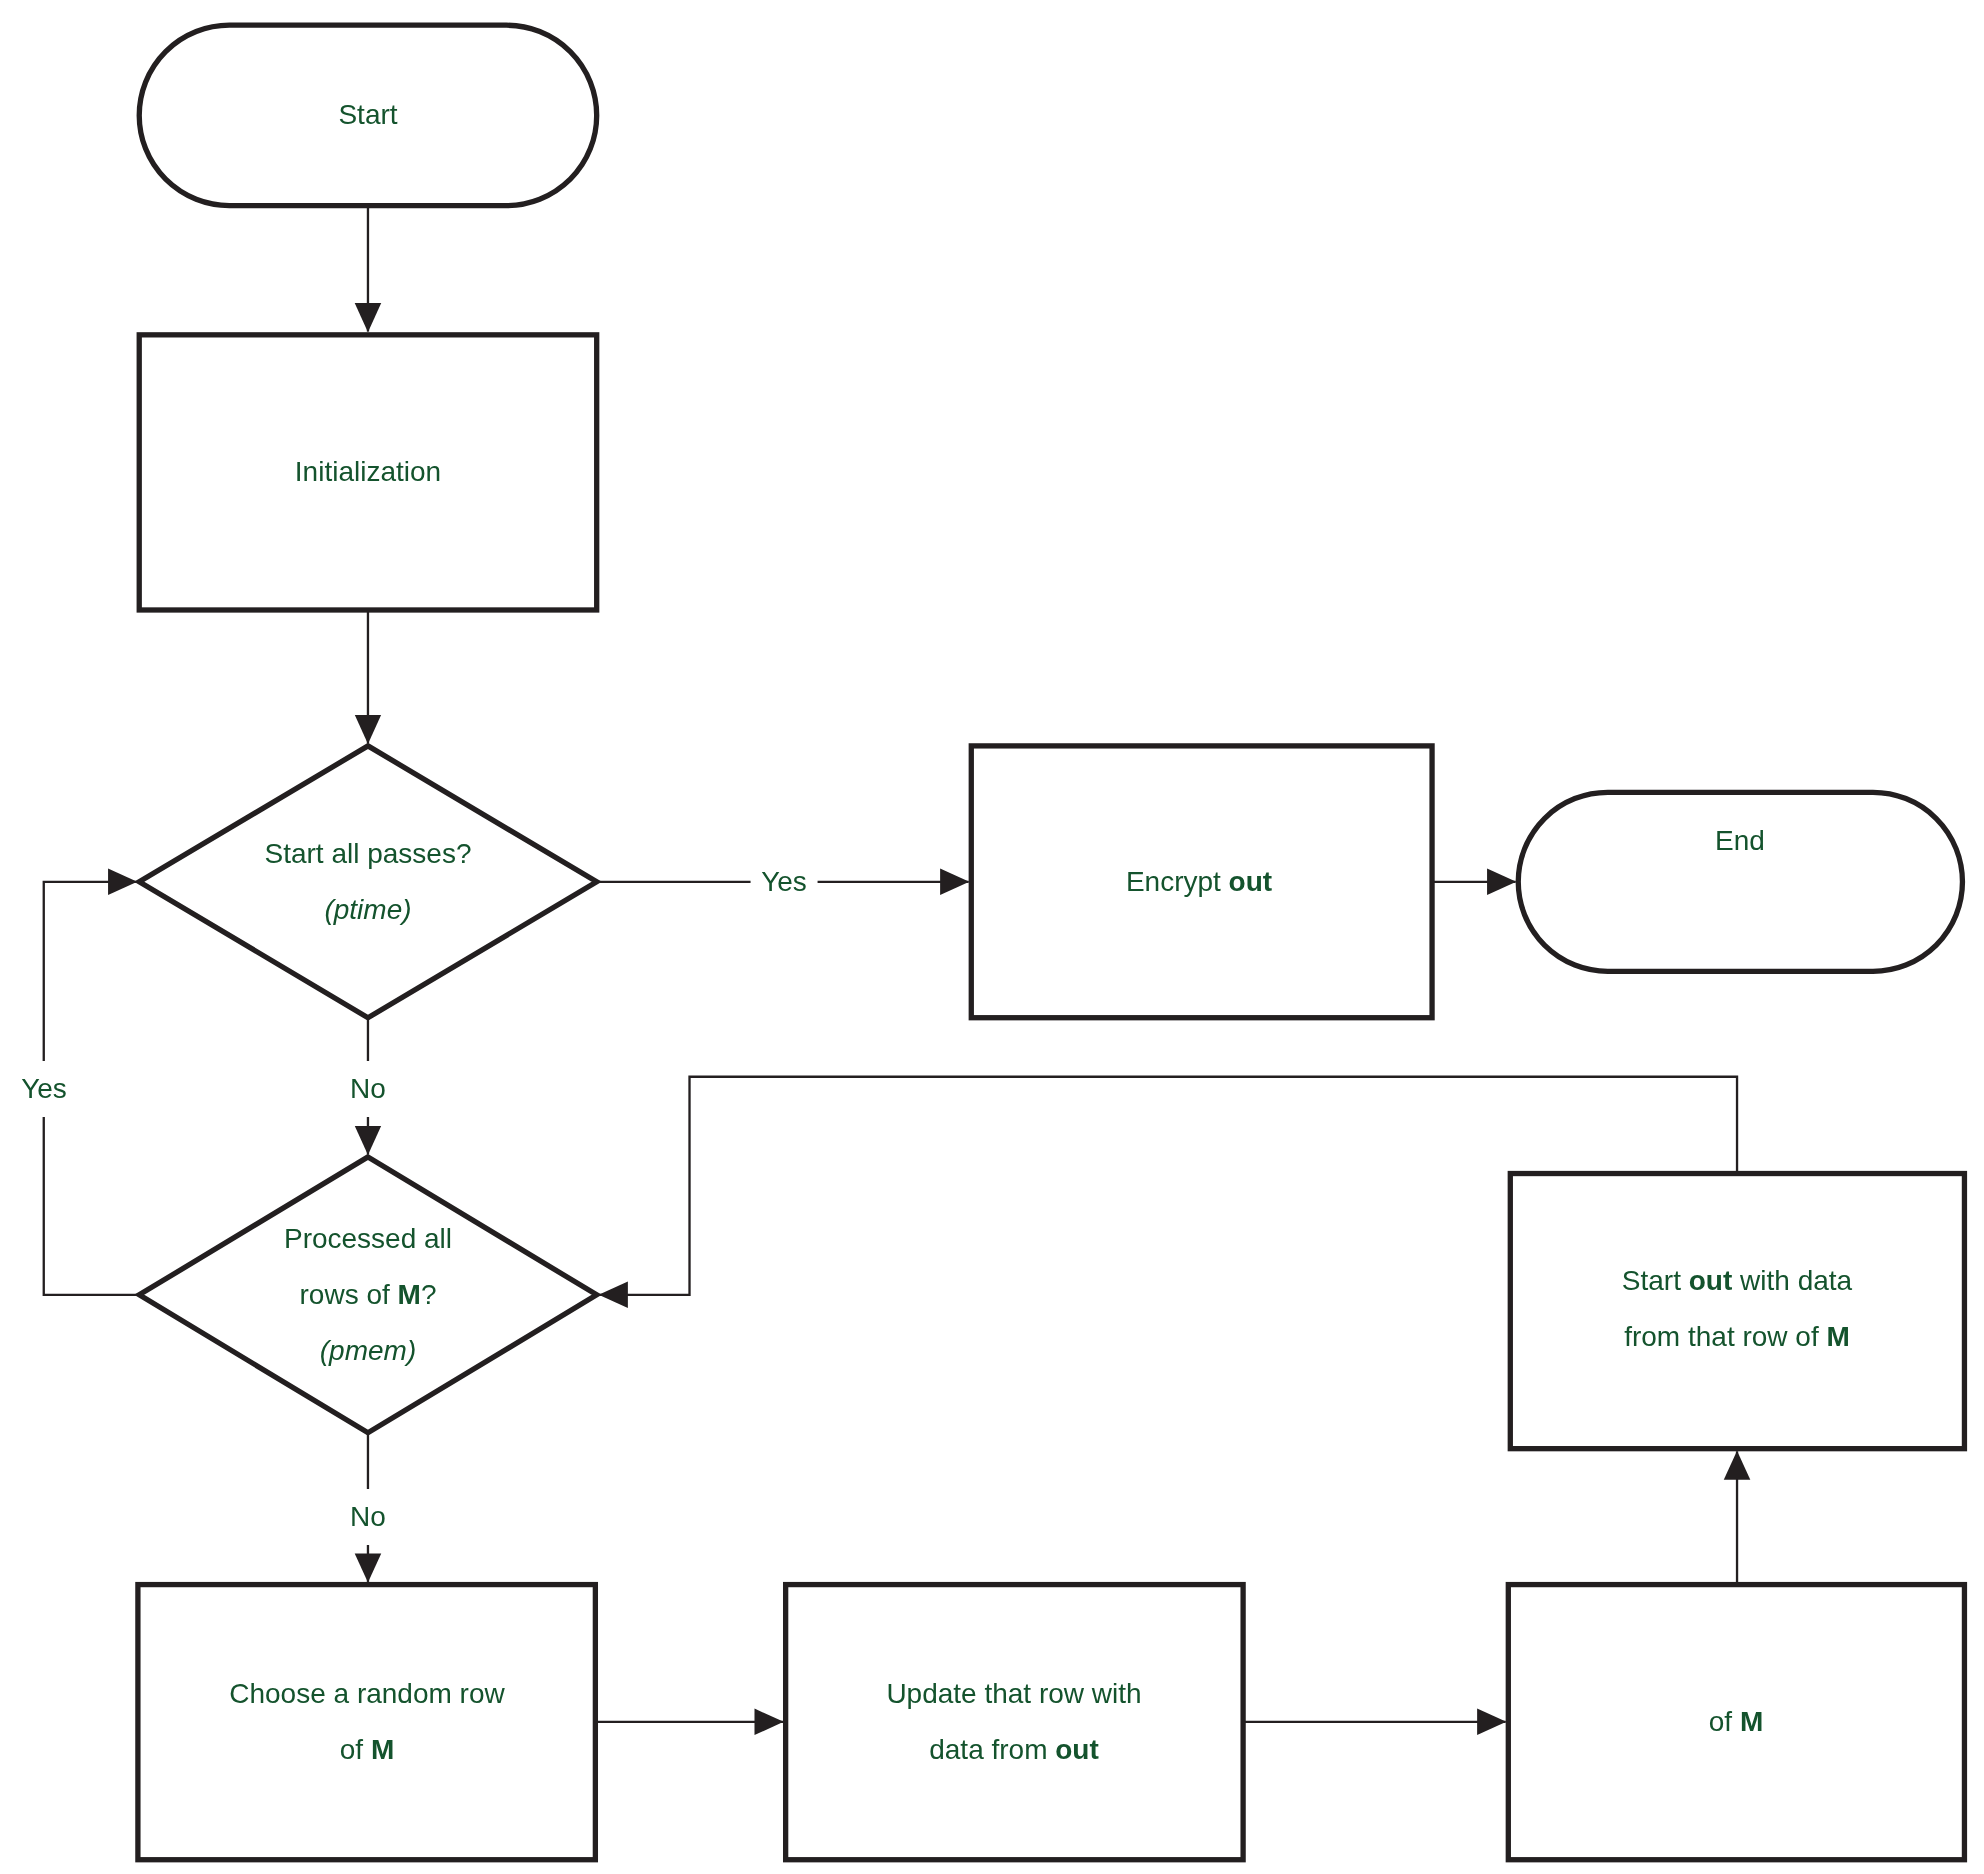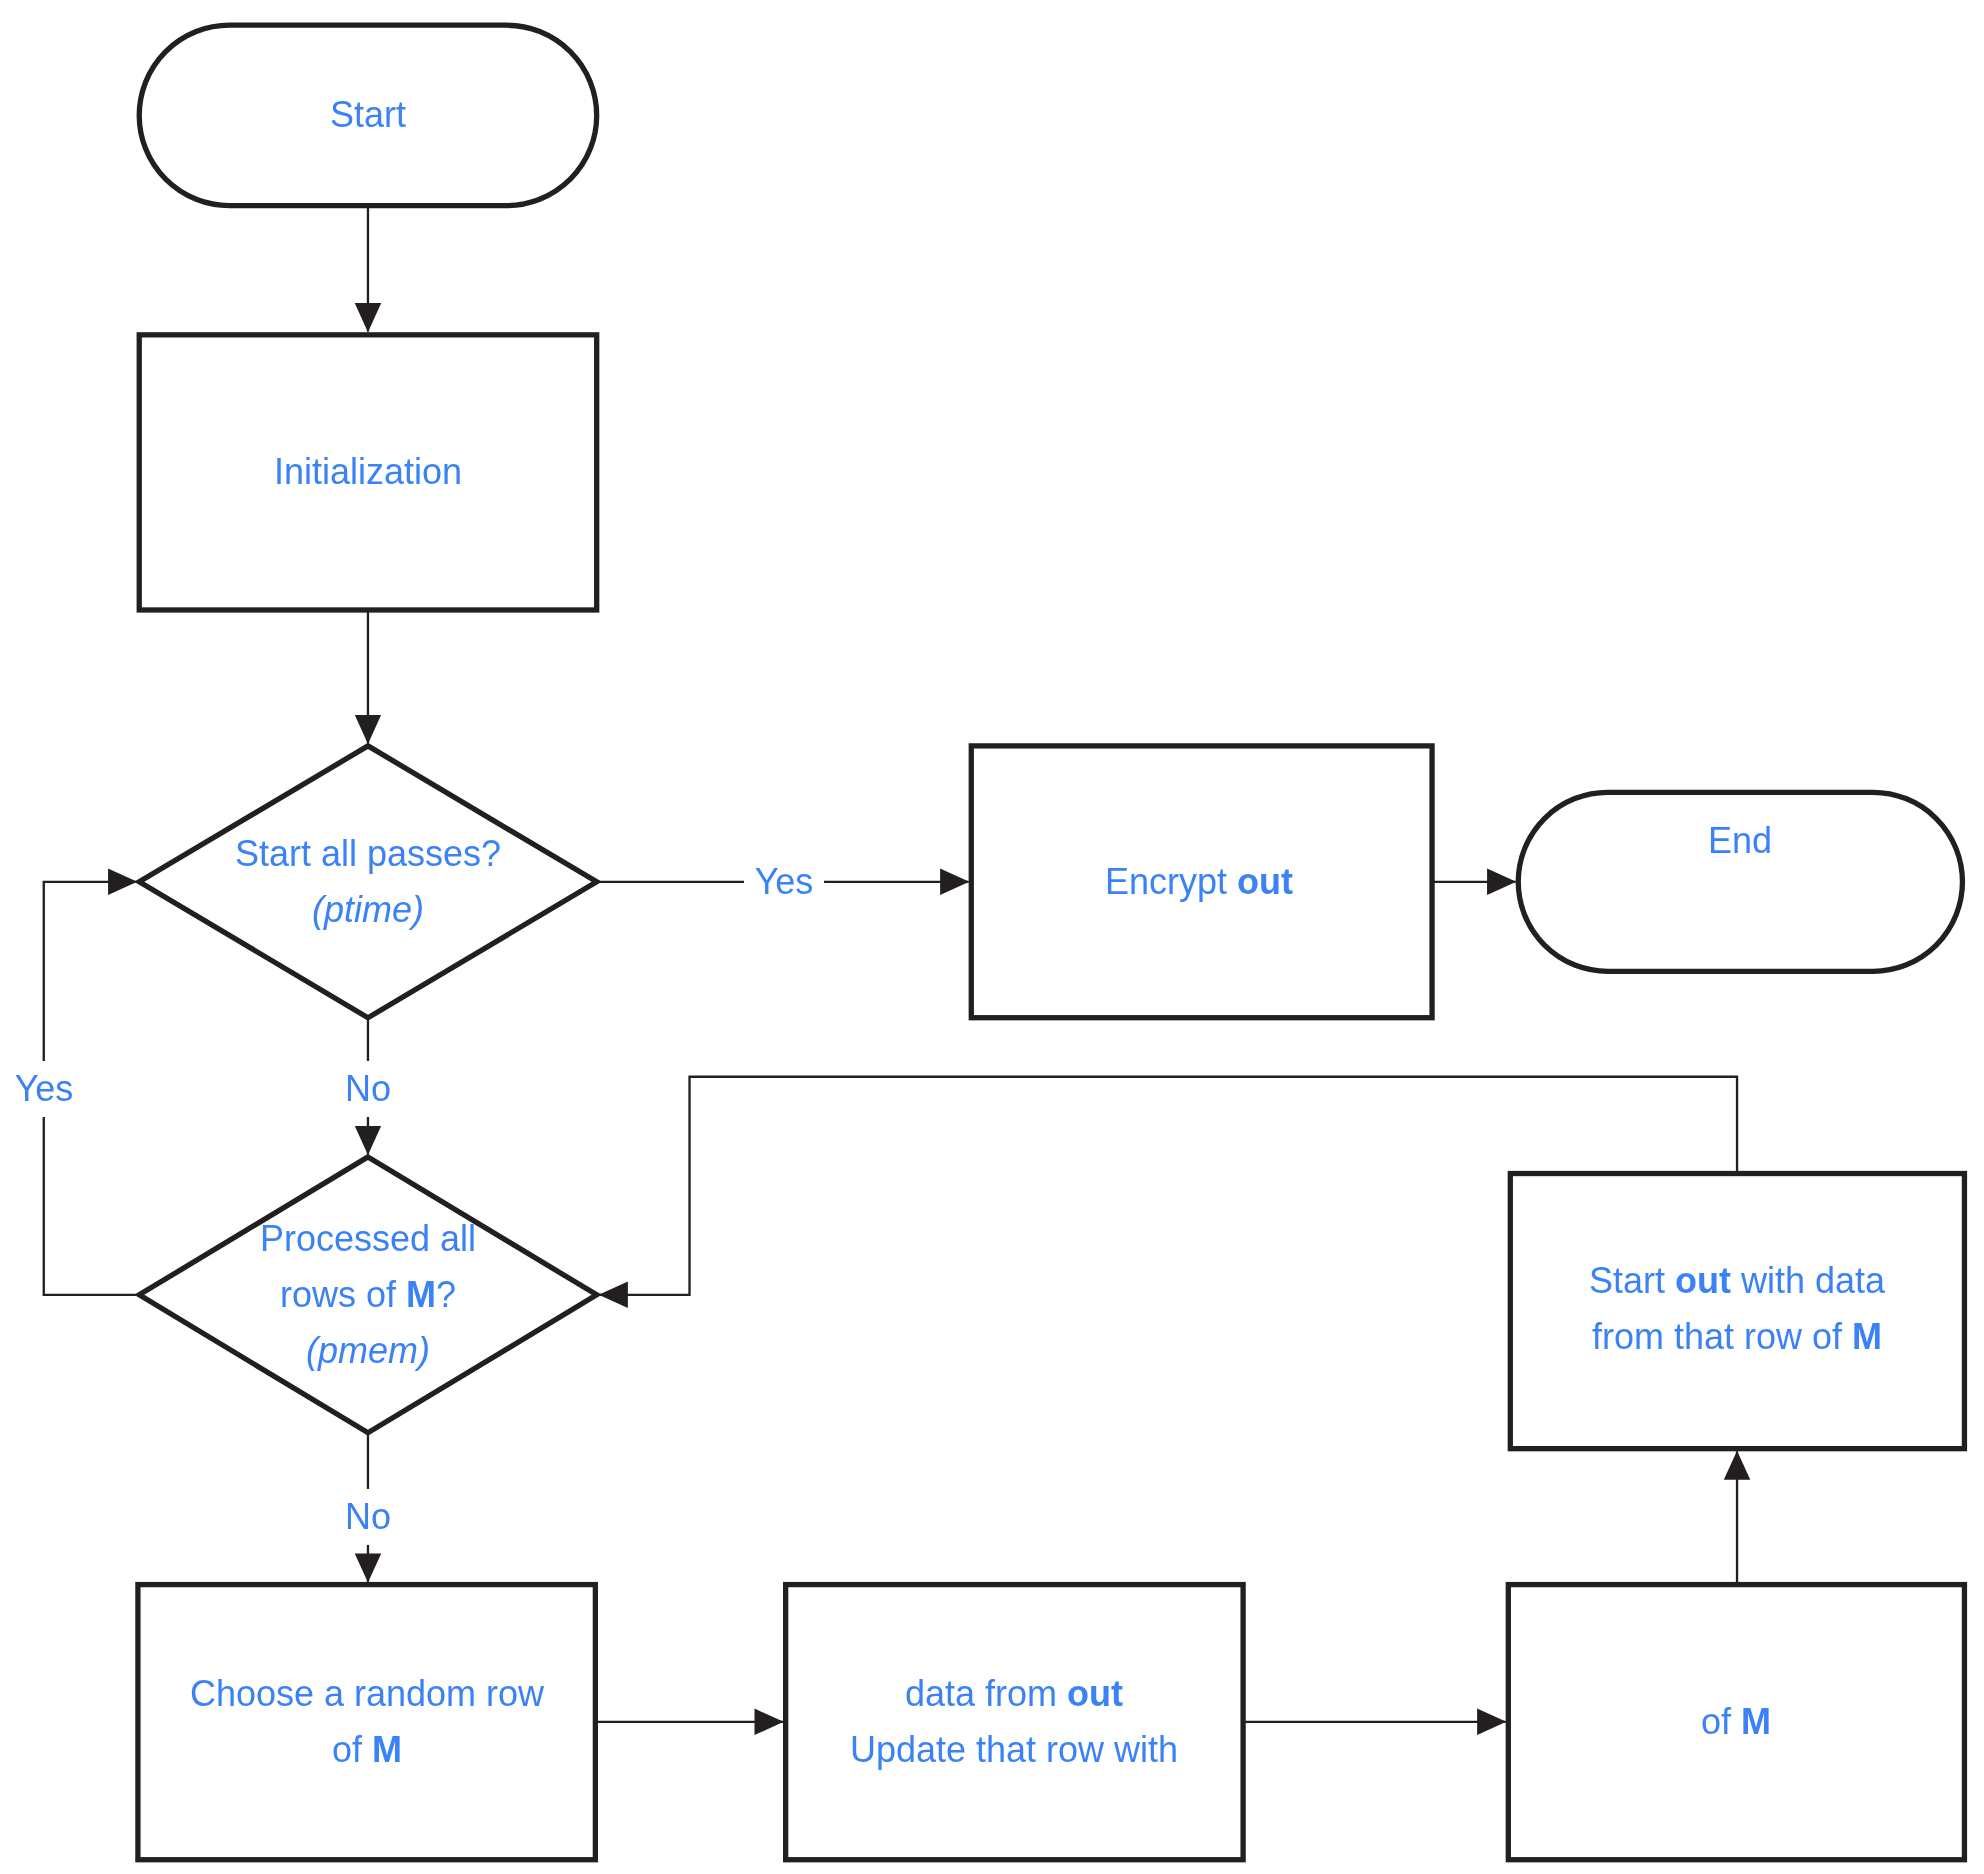--- a/index.html
+++ b/index.html
@@ -28,23 +28,23 @@
   }
   .connector {
     fill: none;
     stroke: #231f20;
     stroke-width: 3.5;
   }
   .label {
     position: absolute;
     transform: translate(-50%, -50%);
     text-align: center;
-    font-size: 36px;
+    font-size: 28px;
     line-height: 56px;
-    color: #3b82f6;
+    color: #14532d;
     white-space: nowrap;
     z-index: 2;
   }
   .label .line { display: block; }
   .label b { font-weight: bold; }
   .label .italic { font-style: italic; }
   .edge-label {
     background: #ffffff;
     padding: 0 10.6px;
   }
@@ -158,22 +158,22 @@
     <span class="line"><span>Start </span><b>out</b><span> with data</span></span>
     <span class="line"><span>from that row of </span><b>M</b></span>
   </div>
 
   <div class="label" style="left:367px; top:1722px;">
     <span class="line">Choose a random row</span>
     <span class="line"><span>of </span><b>M</b></span>
   </div>
 
   <div class="label" style="left:1014px; top:1722px;">
+    <span class="line">Update that row with</span>
     <span class="line"><span>data from </span><b>out</b></span>
-    <span class="line">Update that row with</span>
   </div>
 
   <div class="label" style="left:1736px; top:1722px;">
     <span class="line"><span>of </span><b>M</b></span>
   </div>
 
   <div class="label edge-label" style="left:784px; top:882px;">
     <span>Yes</span>
   </div>
 

